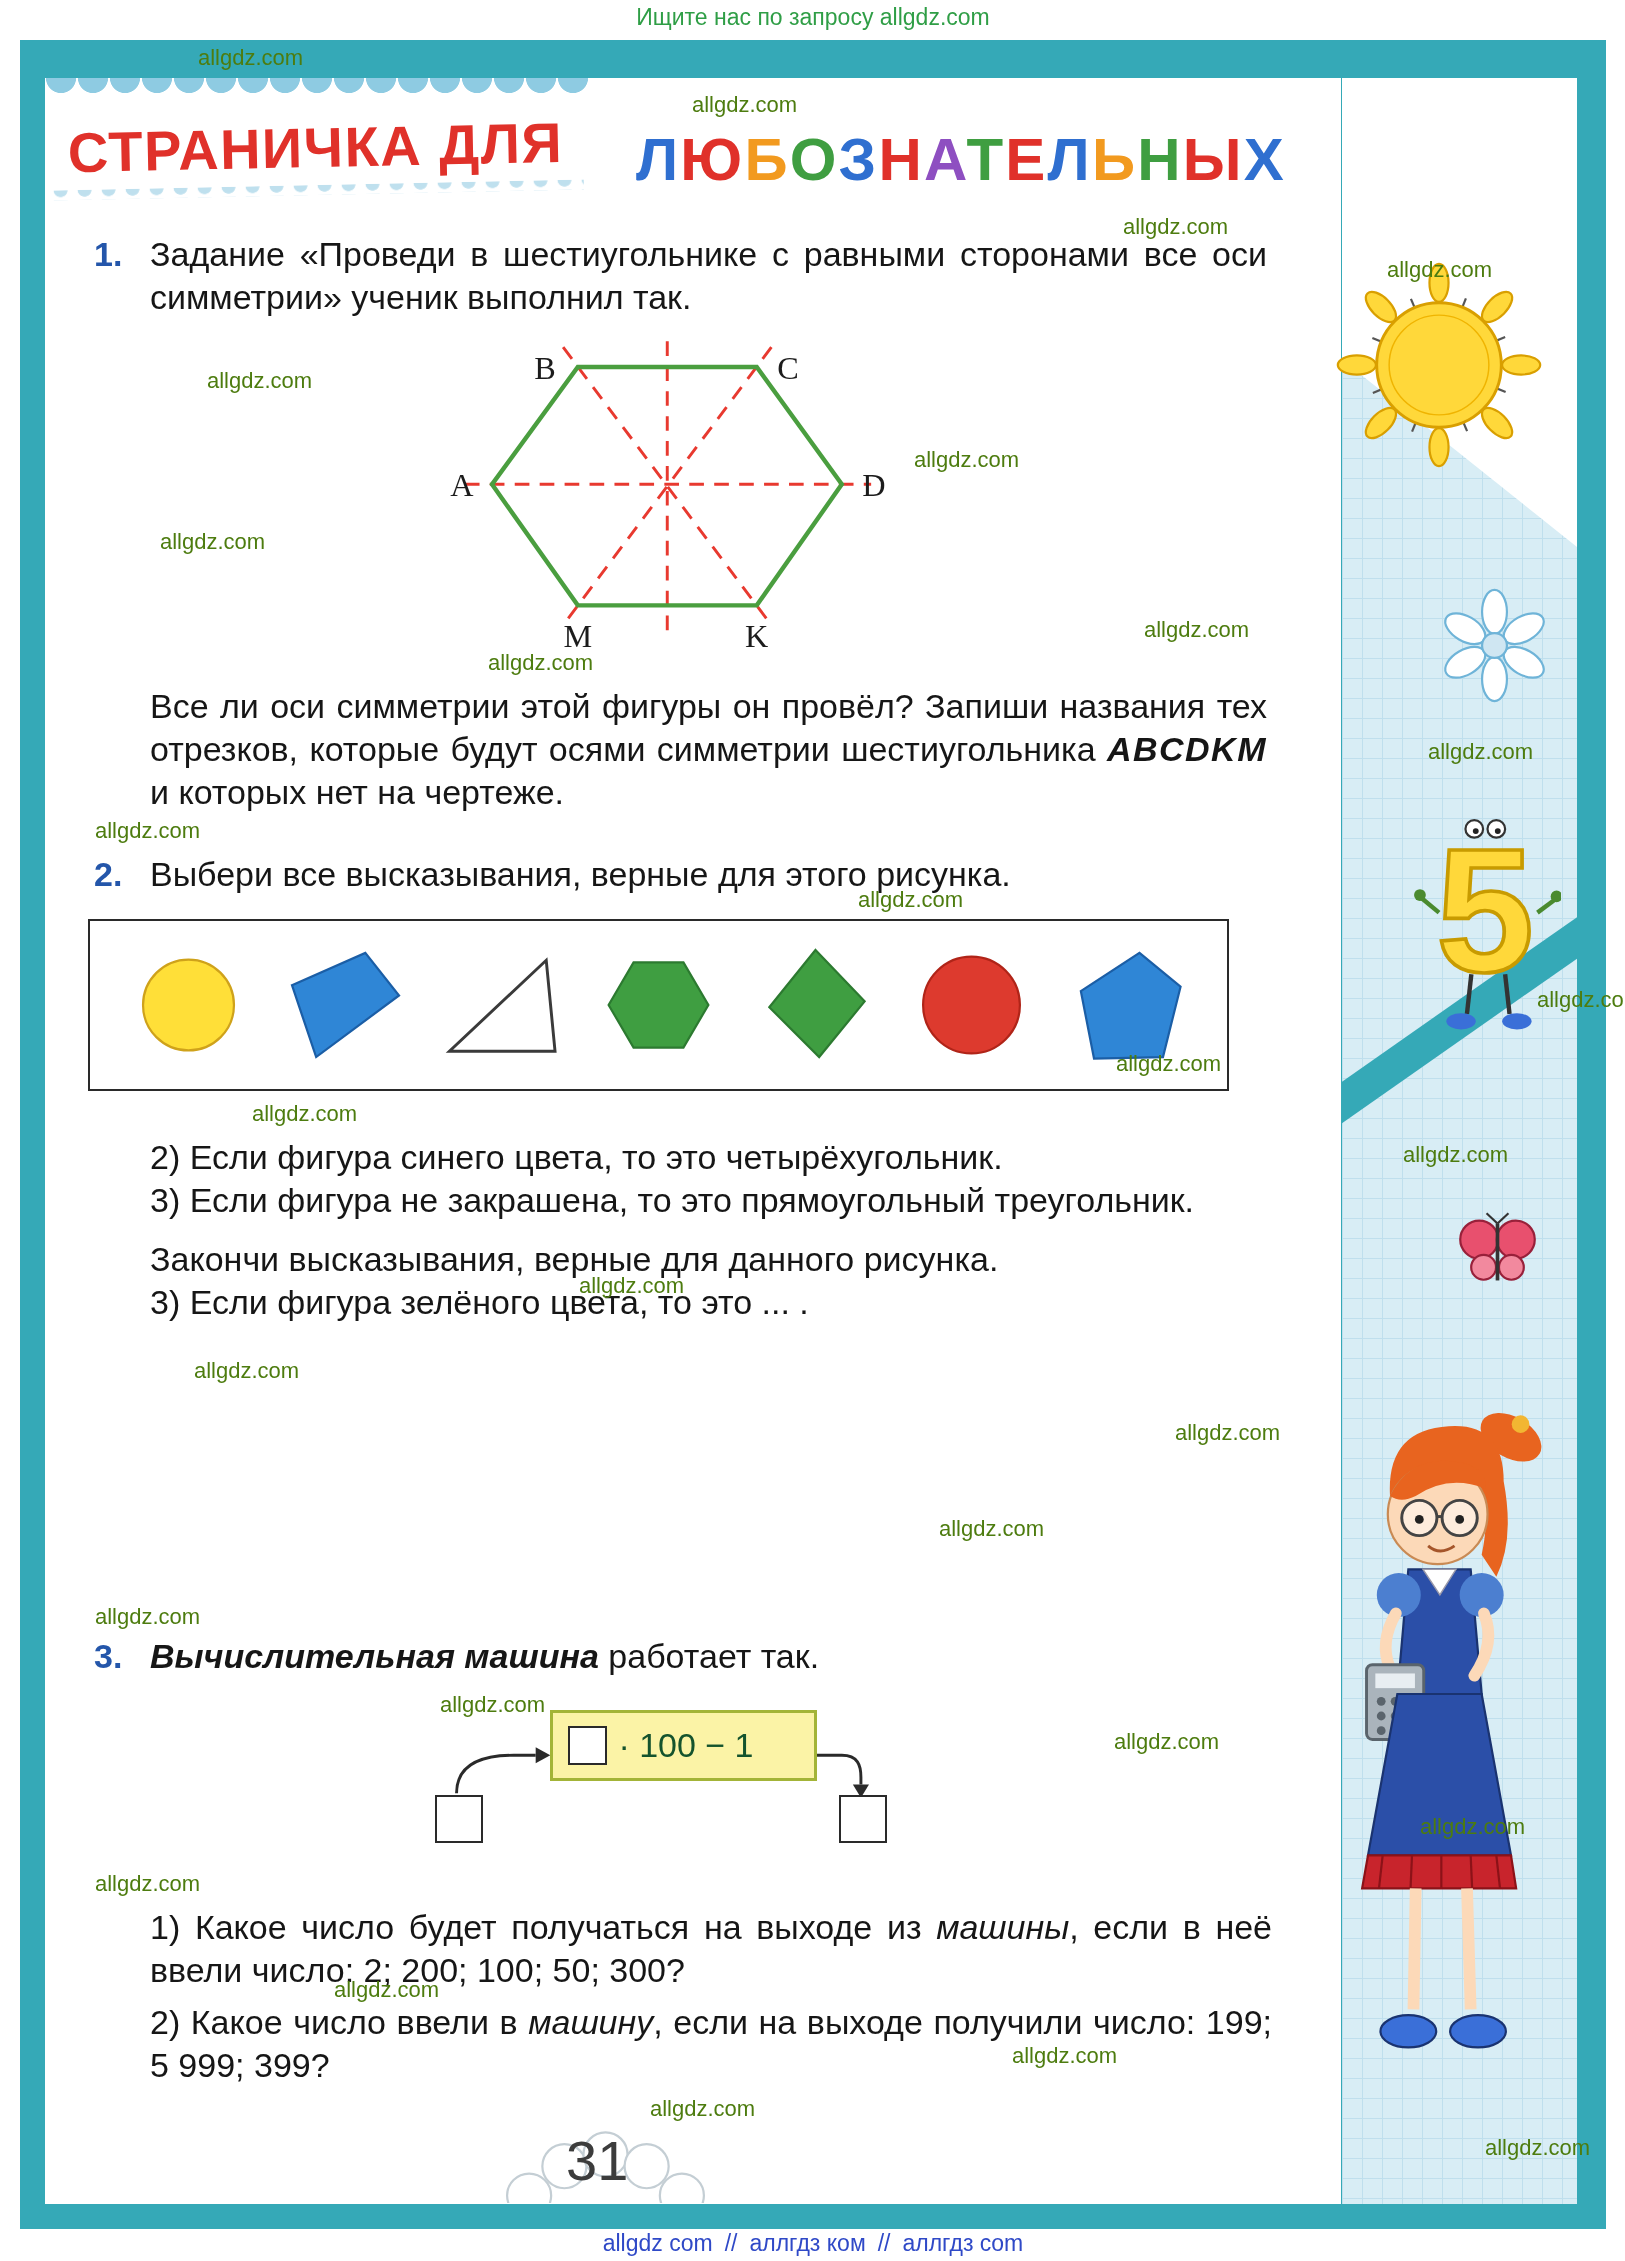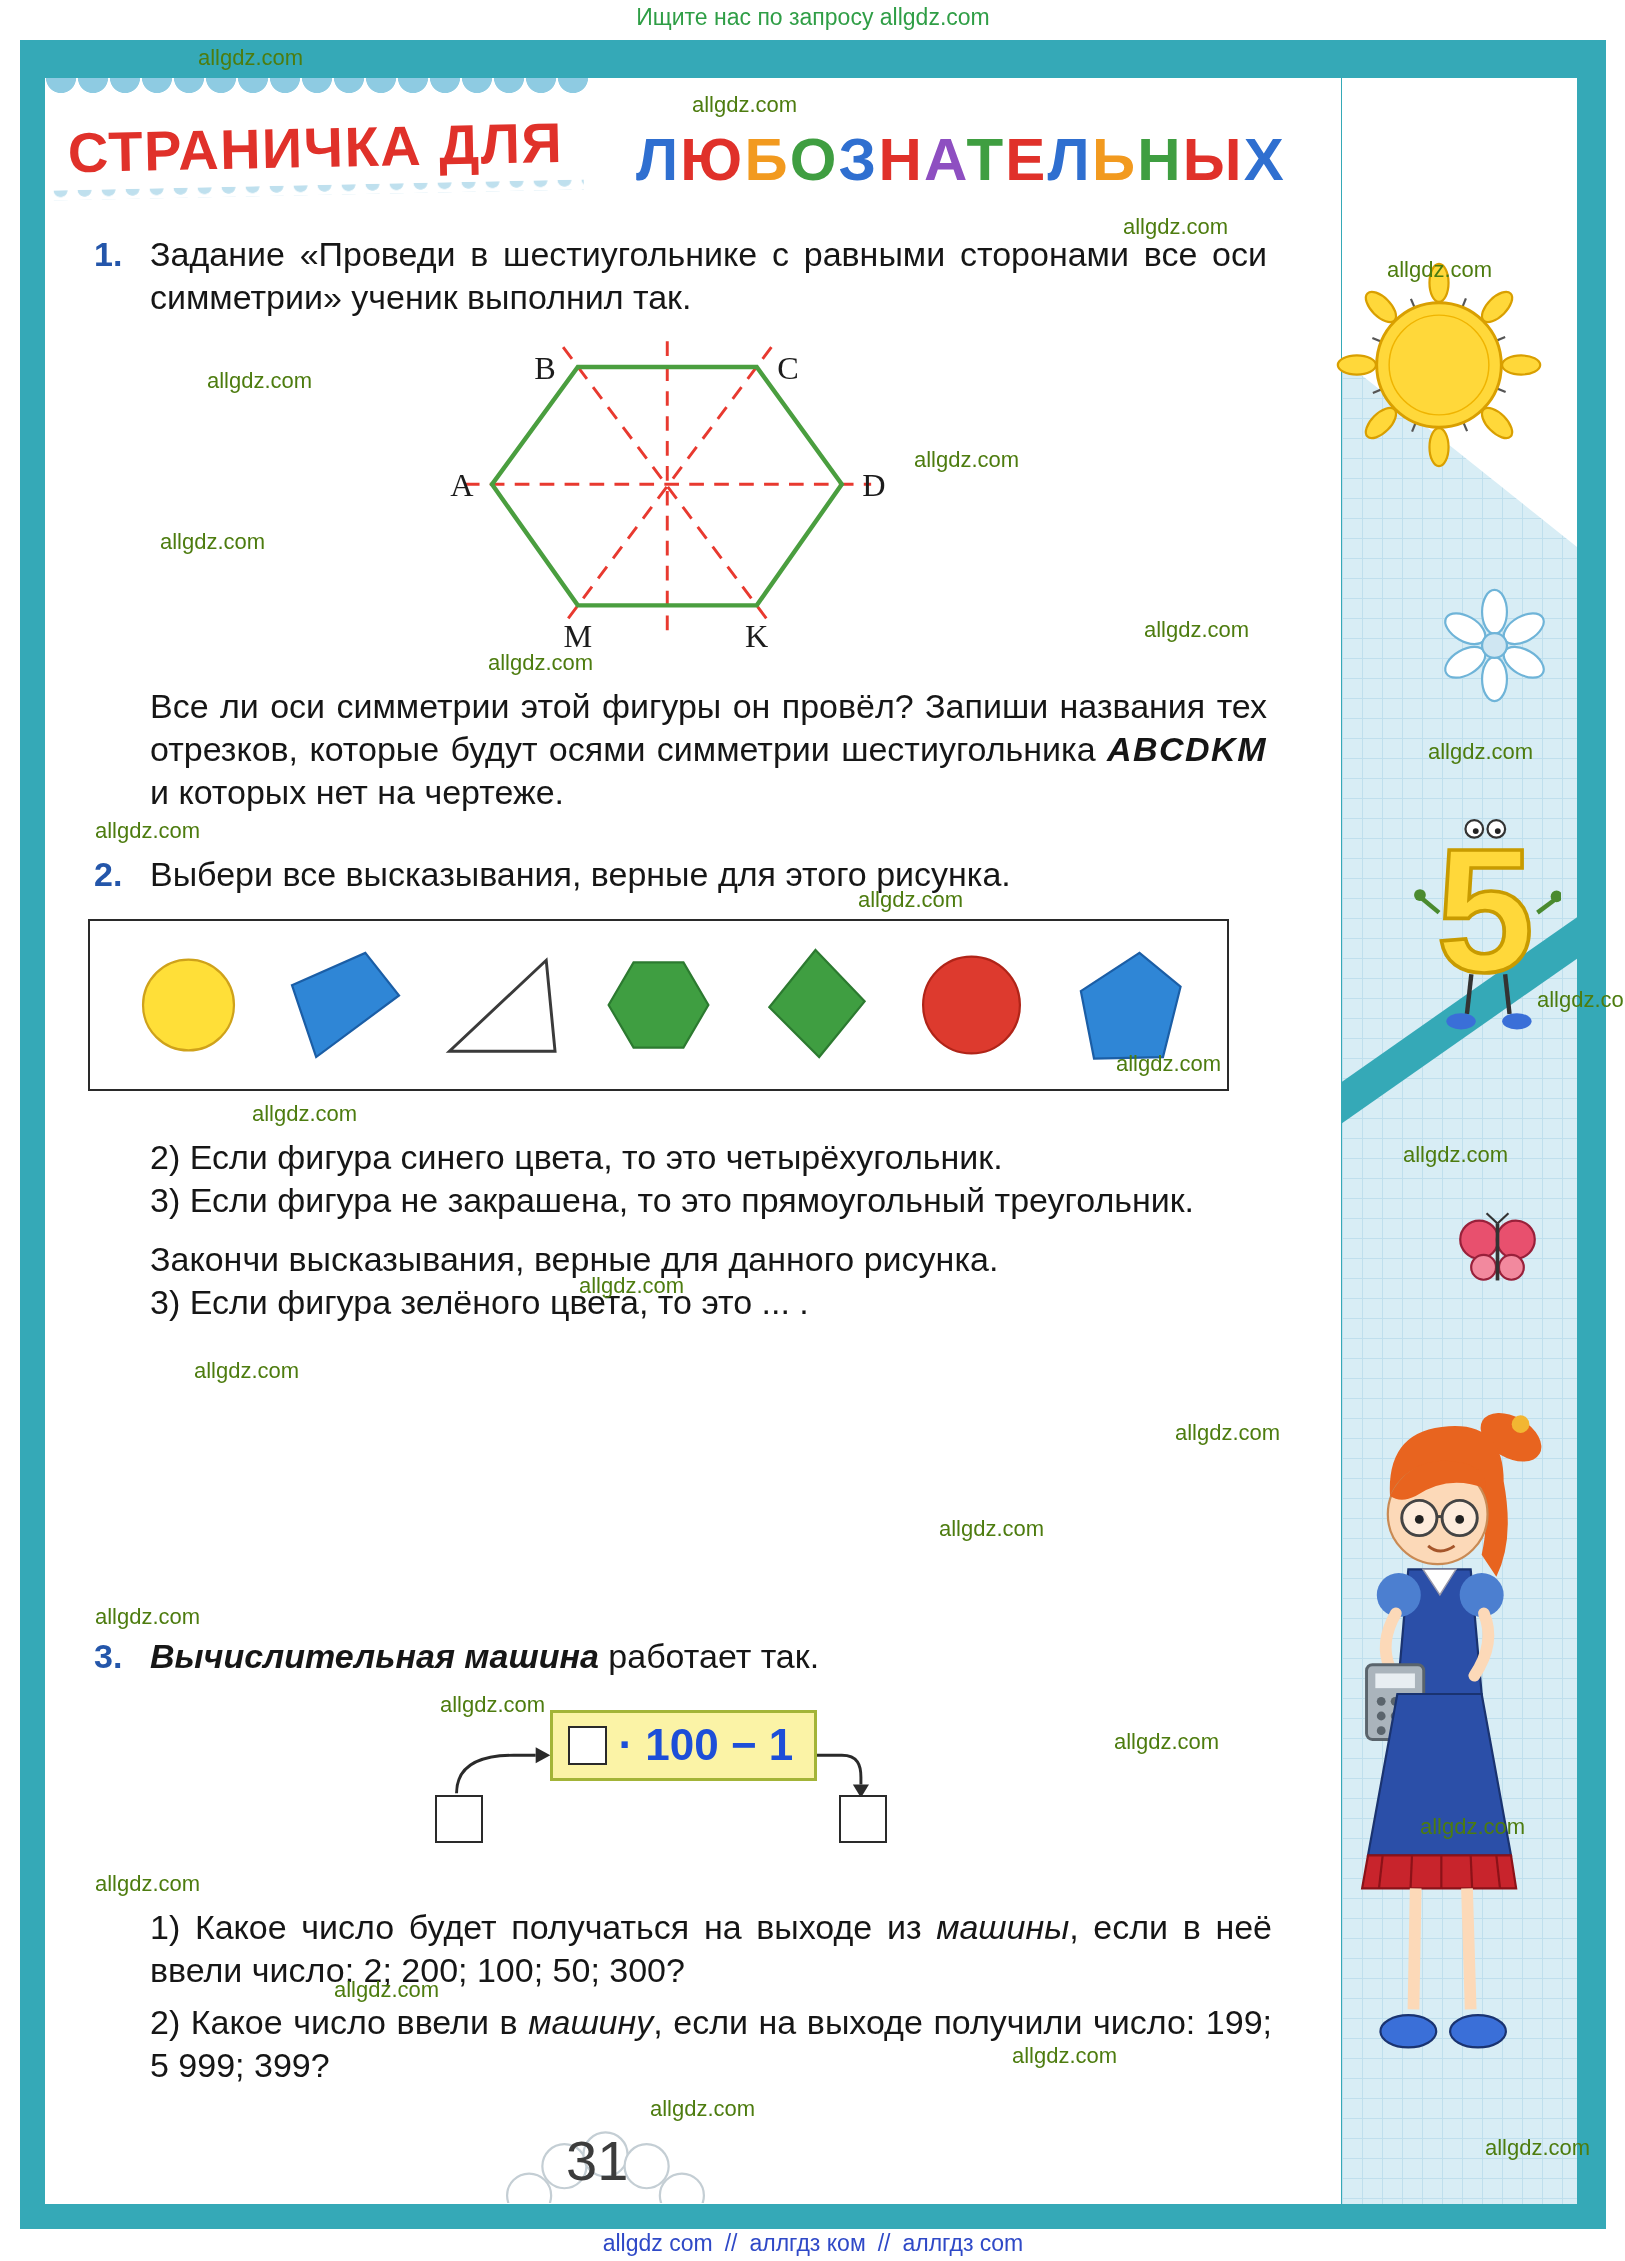--- a/index.html
+++ b/index.html
@@ -42,21 +42,21 @@
   #t2-intro{left:150px;top:853px;width:1117px;}
   #shape-box{left:88px;top:919px;width:1141px;height:172px;border:2.2px solid #2a2a2a;background:#fff;
       display:flex;align-items:center;justify-content:space-evenly;padding:0 4.4px;box-sizing:border-box;}
   #t2-statements{left:150px;top:1136px;width:1122px;}
   #t2-statements .cont-intro{margin-top:16px;}
   #t3-intro{left:150px;top:1635px;width:1117px;}
   #machine{left:411px;top:1704px;width:557px;height:189px;}
   .machine-box{position:absolute;left:139px;top:5.9px;width:246px;height:65px;background:#fbf3a6;
       border:3.7px solid #a3b437;display:flex;align-items:center;padding-left:14.7px;box-sizing:content-box;}
   .mini-sq{display:inline-block;width:35px;height:35px;background:#fff;border:2.2px solid #2a2a2a;margin-right:11.7px;}
-  .machine-label{font-size:44px;font-weight:700;color:#1d4ed8;white-space:nowrap;}
+  .machine-label{font-size:34px;font-weight:400;color:#14532d;white-space:nowrap;}
   .io-sq{position:absolute;width:44px;height:44px;background:#fff;border:2.2px solid #2a2a2a;}
   #in-sq{left:23.5px;top:91px;}
   #out-sq{left:428px;top:91px;}
   .arrows{position:absolute;left:0;top:0;}
   #questions{left:150px;top:1890px;width:1122px;margin-top:16px;}
   #questions p{margin:0 0 8.8px 0;}
   
   .pagenum{position:absolute;left:566px;top:2128px;z-index:5;font-size:56px;color:#3c3c3c;}
   .fan{position:absolute;left:488px;top:2125px;z-index:4;}
   .footer-links{position:absolute;left:0;top:2230px;width:100%;text-align:center;z-index:4;

